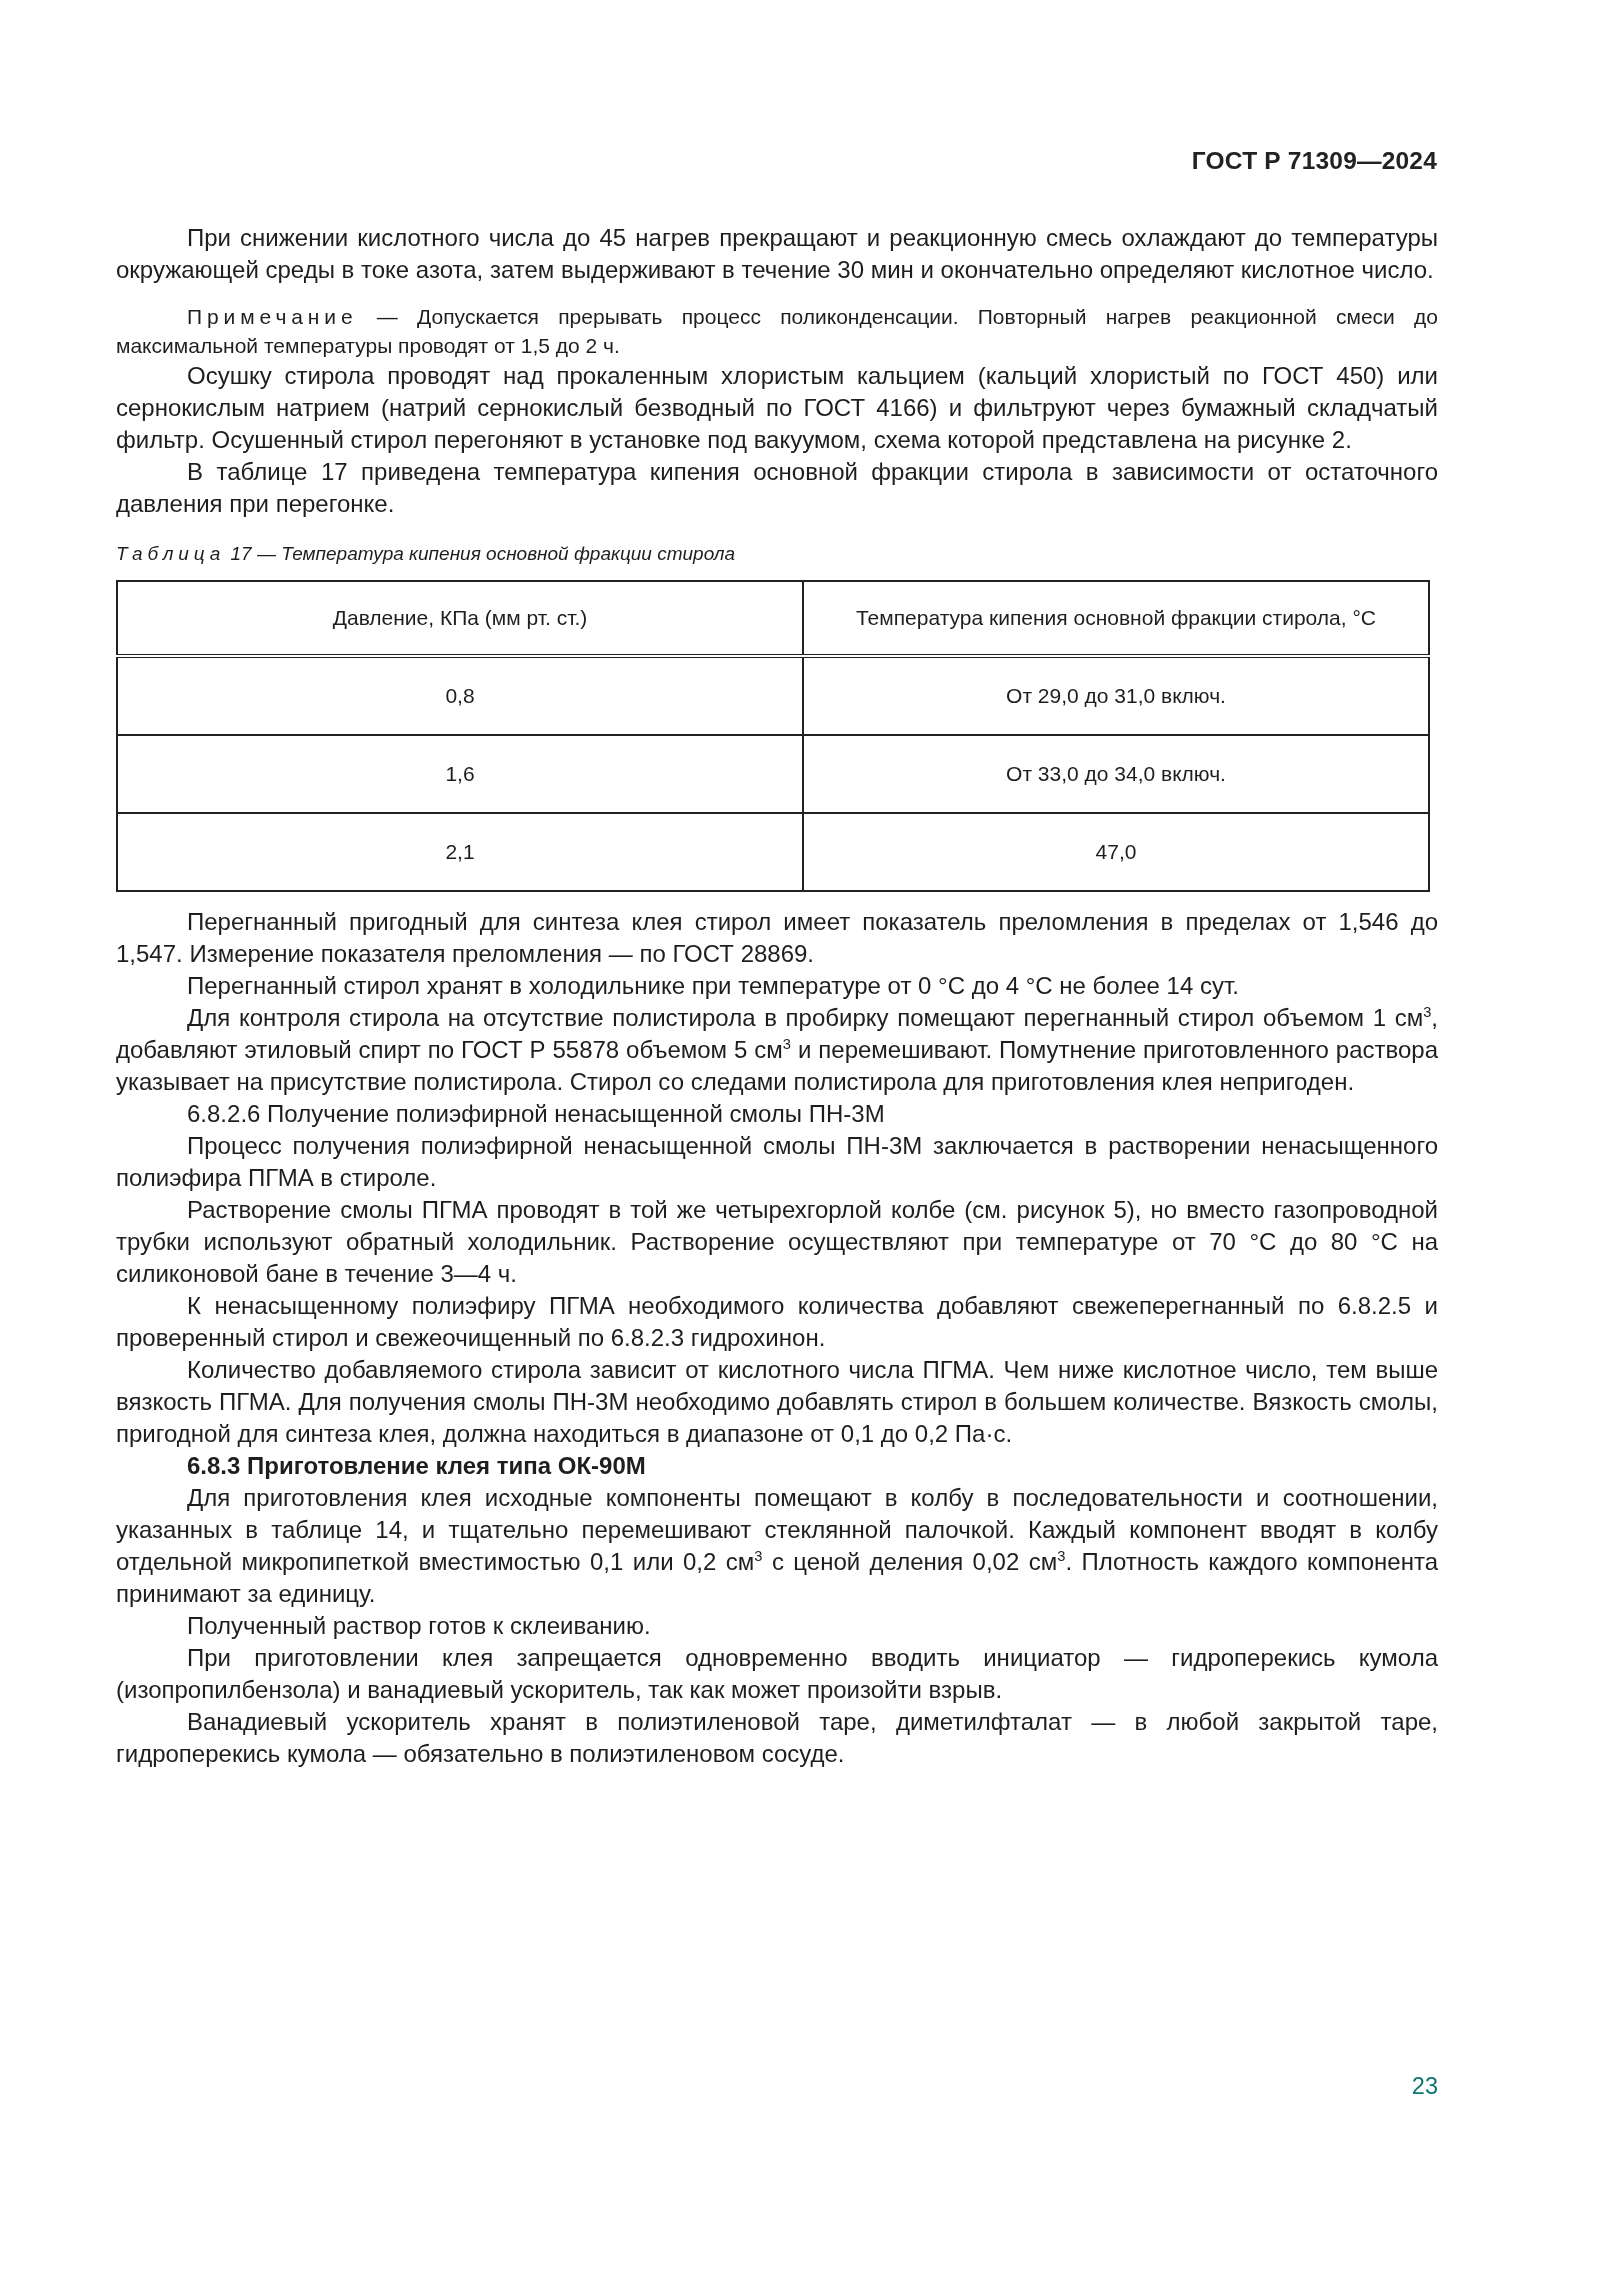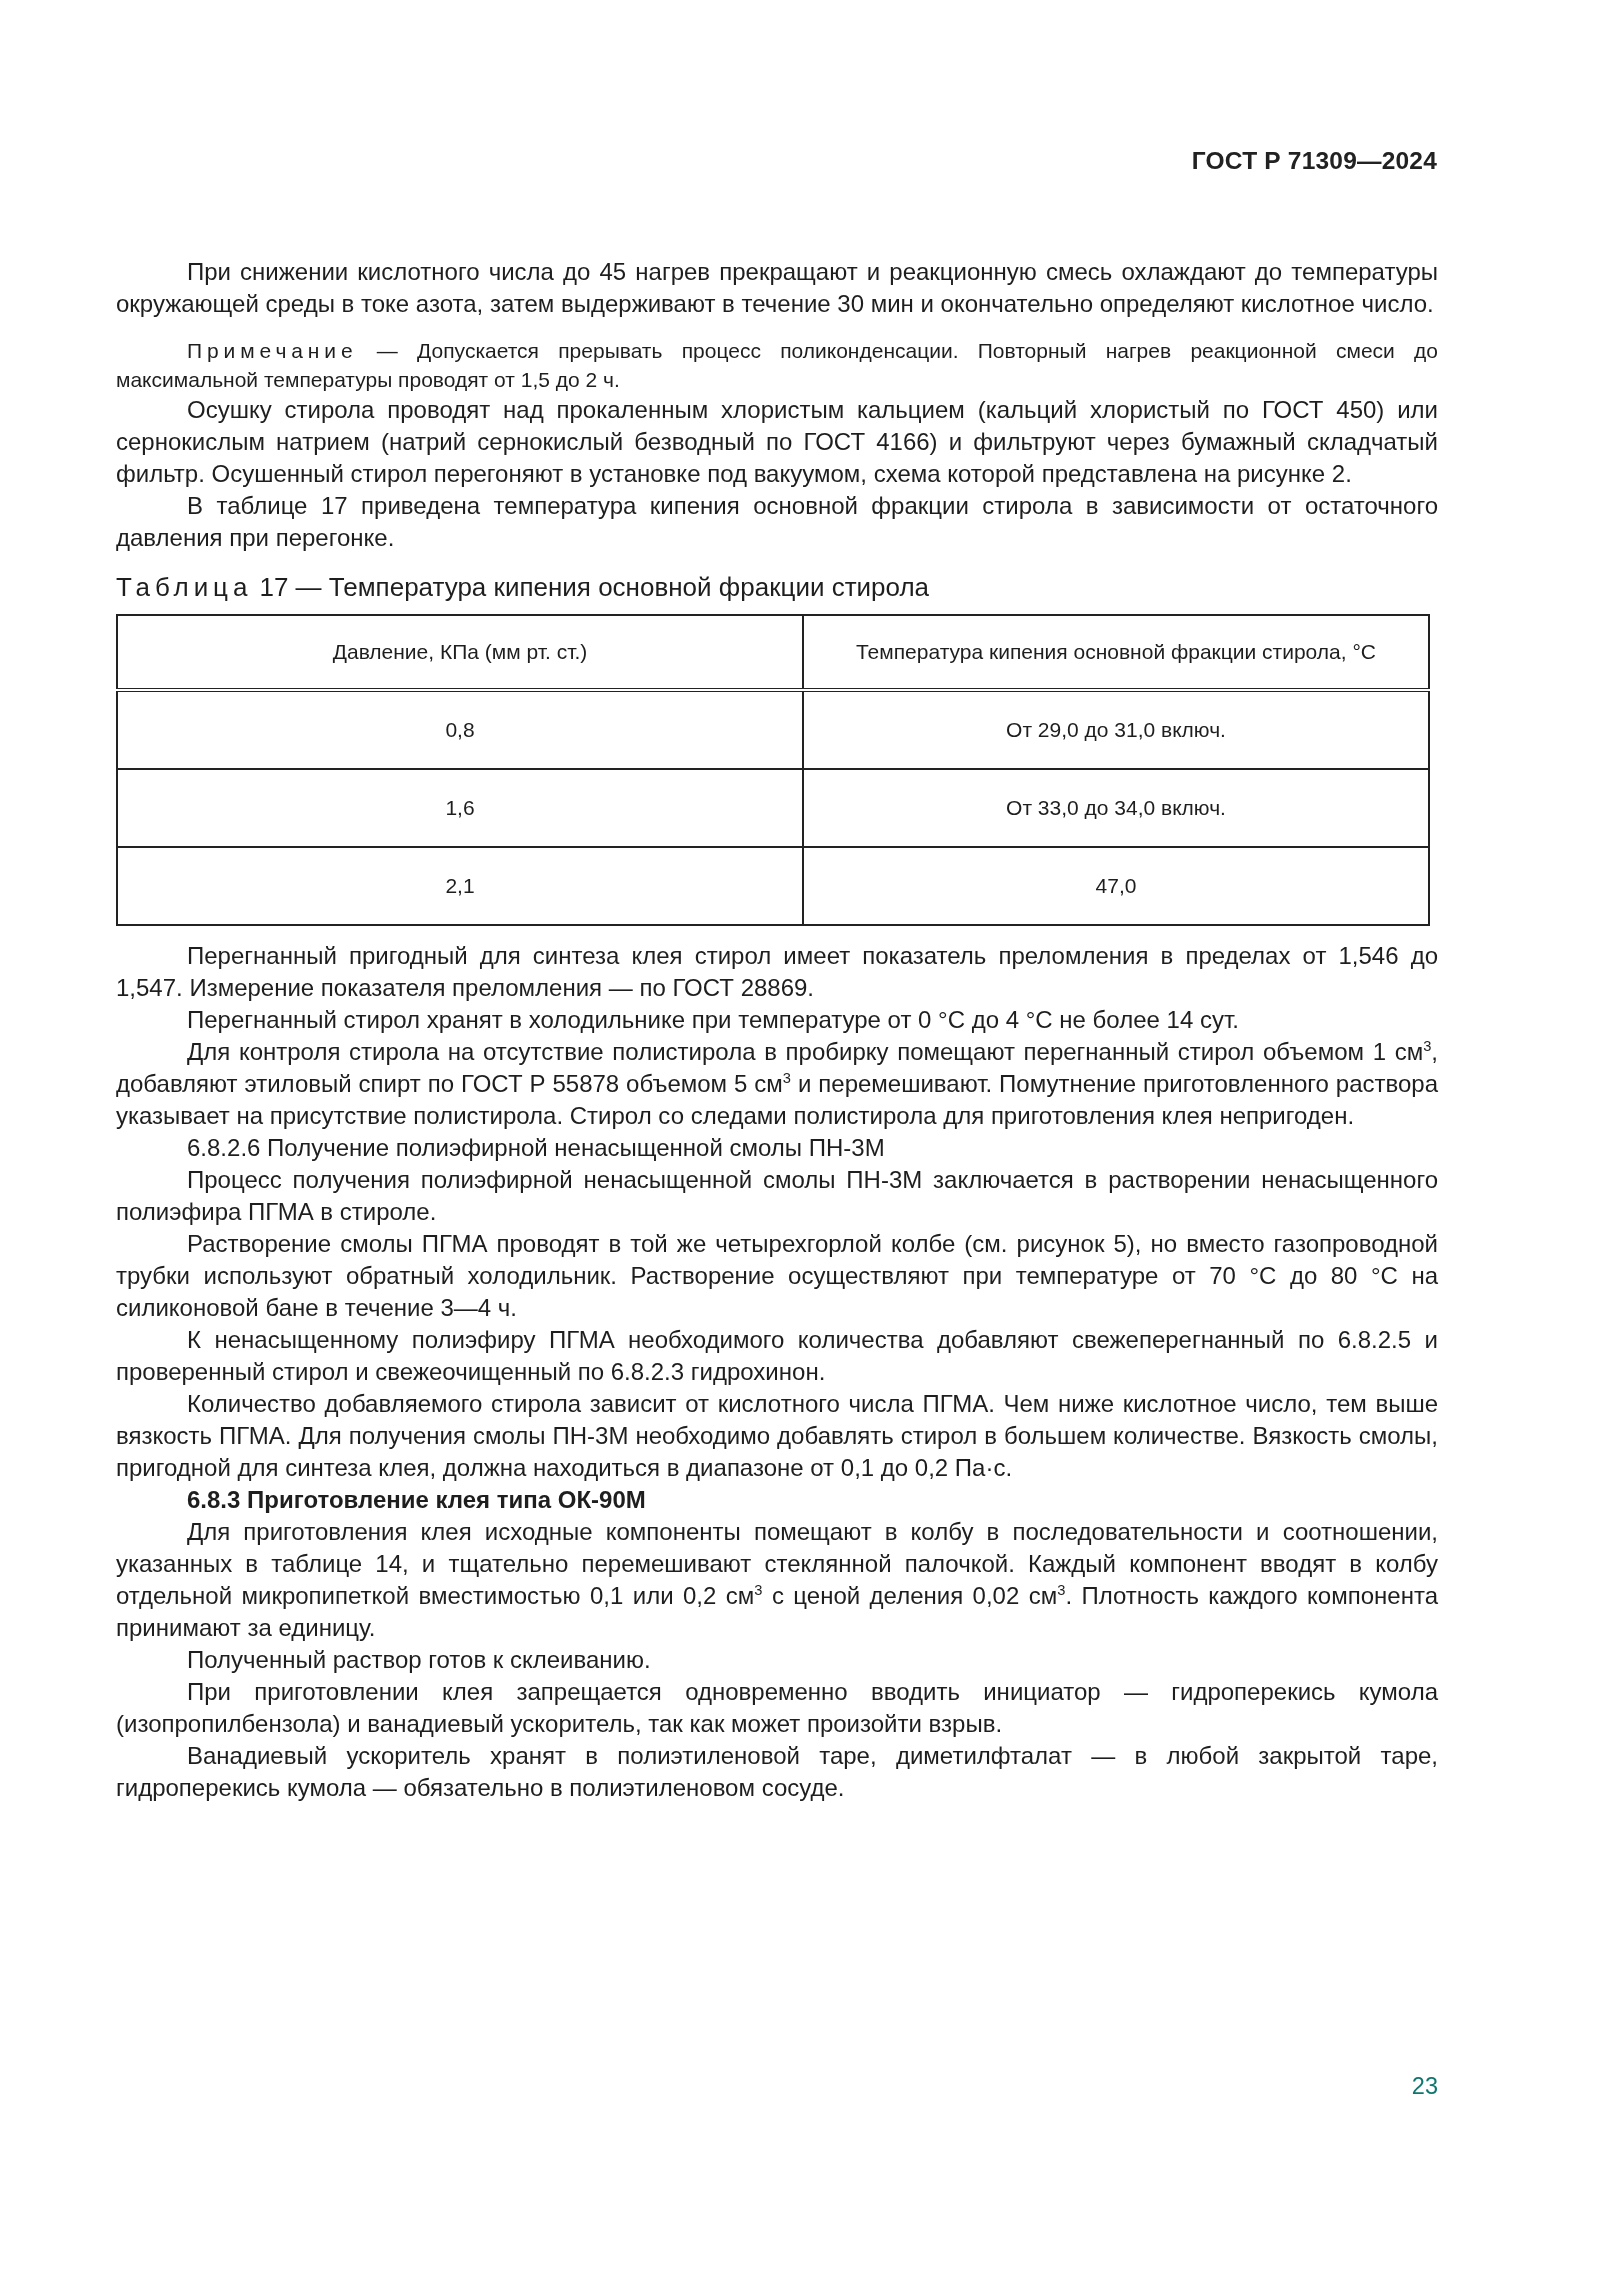--- a/index.html
+++ b/index.html
@@ -6,32 +6,32 @@
   body {
     width: 1621px; height: 2293px; position: relative; overflow: hidden;
     font-family: "Liberation Sans", "DejaVu Sans", sans-serif;
     color: #1e1e1e;
   }
   .page-header {
     position: absolute; top: 147px; right: 184px;
     font-size: 24.5px; font-weight: bold; letter-spacing: 0.2px; color: #222;
   }
   .content {
-    position: absolute; left: 116px; top: 222px; width: 1322px; margin-top: 34px;
+    position: absolute; left: 116px; top: 222px; width: 1322px;
   }
   p { margin: 0; font-size: 24px; line-height: 32px; text-align: justify; }
   p.ind { text-indent: 71px; }
   .note {
     font-size: 21px; line-height: 29px; text-indent: 71px; text-align: justify;
     margin-top: 15.7px;
   }
   .note .spaced { letter-spacing: 4.9px; }
   .heading-bold { font-weight: bold; }
   .caption {
-    font-size: 26px; line-height: 29px; margin-top: 19.6px;
+    font-size: 19px; line-height: 29px; margin-top: 19.6px; font-style: italic;
   }
   .caption .spaced { letter-spacing: 4.9px; }
   table.t17 {
     border-collapse: collapse; width: 1314px; margin-top: 11.8px; margin-bottom: 13.7px;
     border: 2.9px solid #222;
     font-size: 21px;
   }
   table.t17 td, table.t17 th {
     border-left: 2.9px solid #222; border-right: 2.9px solid #222;
     text-align: center; font-weight: normal; padding: 15px;

